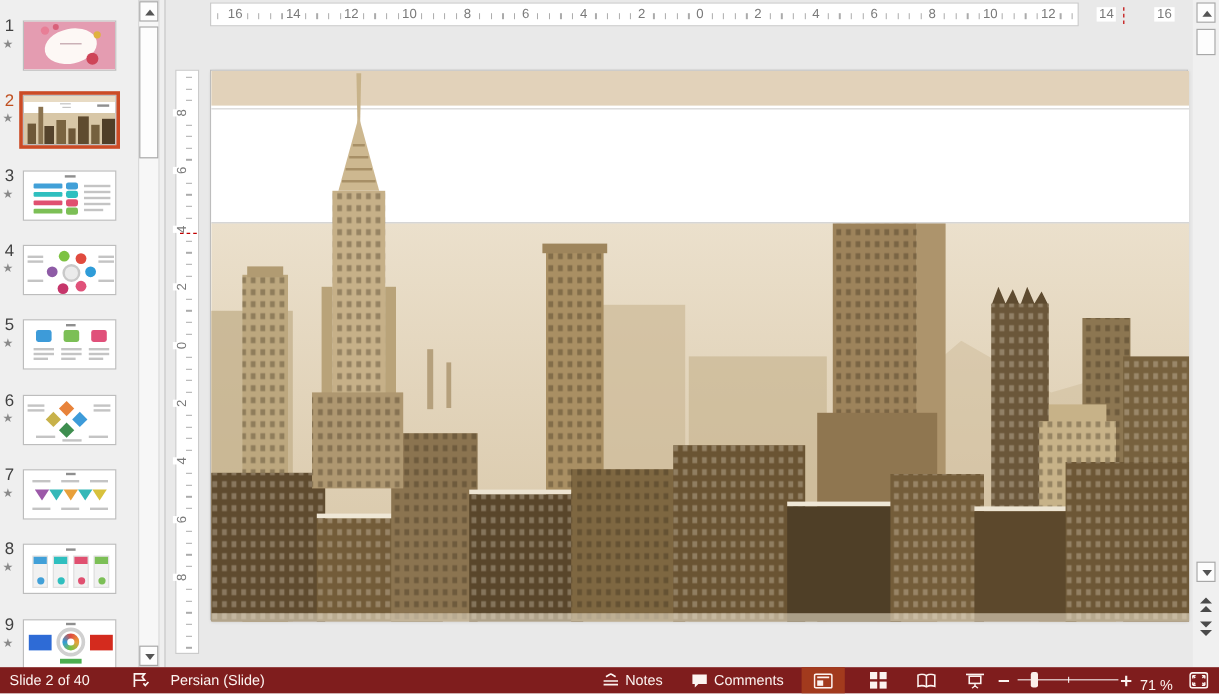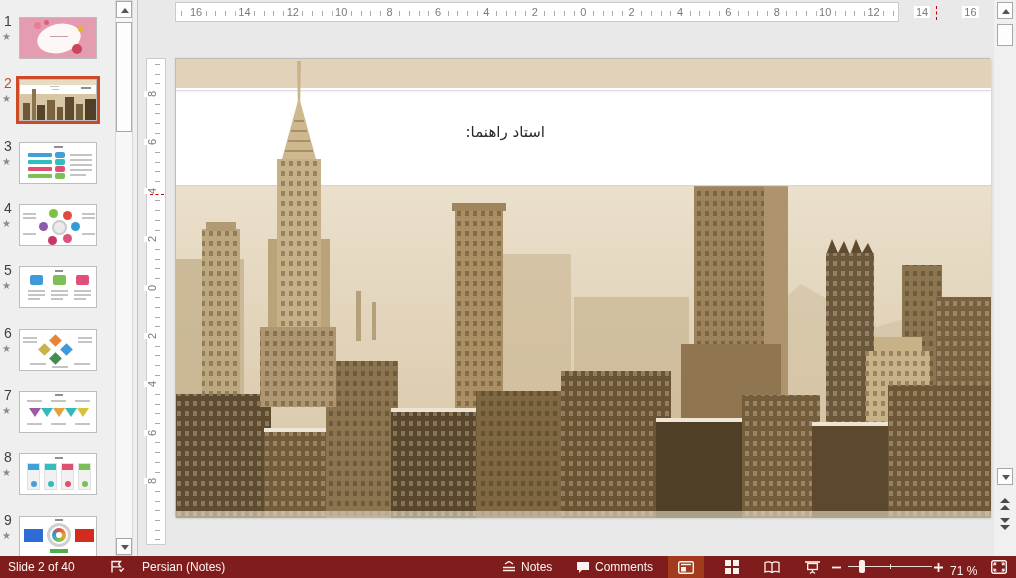--- a/index.html
+++ b/index.html
@@ -398,21 +398,20 @@
       <polygon points="123,38 140,100 106,100" fill="#CDB890"></polygon>
       <path d="M109,92 h28 M112,82 h22 M115,72 h16 M118,62 h10" stroke="#A78F66" stroke-width="2" fill="none"></path>
       <rect x="101" y="100" width="44" height="170" fill="#C6B088"></rect>
       <rect x="101" y="100" width="44" height="170" fill="url(#winD)"></rect>
       <rect x="92" y="180" width="9" height="90" fill="#B9A379"></rect>
       <rect x="145" y="180" width="9" height="90" fill="#B9A379"></rect>
       <rect x="84" y="268" width="76" height="80" fill="#AE9770"></rect>
       <rect x="84" y="268" width="76" height="80" fill="url(#winD)"></rect>
     </svg>
     <div class="slide-subs">
-      <div>استاد راهنما:</div>
     </div>
   </div>
 
   <div class="v-scroll">
     <div class="sc-btn" style="top:2px">
         <i class="tri-u"></i>
       </div>
     <div class="sc-thumb" style="left:3px;top:24px;height:22px"></div>
     <div class="sc-btn" style="top:468px">
         <i class="tri-d"></i>
@@ -431,21 +430,21 @@
     <div class="sb" style="left:8px">
       <span>Slide 2 of 40</span>
     </div>
     <div class="sb" style="left:110px">
       <svg width="15" height="14" viewBox="0 0 15 14">
           <path d="M2,12.5 V1.5 h8.5 l-2,2.7 2,2.7 H2" fill="none" stroke="#FCF3F0" stroke-width="1.4"></path>
           <path d="M9.5,9.5 l1.6,1.8 2.6,-3" fill="none" stroke="#FCF3F0" stroke-width="1.4"></path>
         </svg>
     </div>
     <div class="sb" style="left:142px">
-      <span>Persian (Notes)</span>
+      <span>Persian (Slide)</span>
     </div>
 
     <div class="sb" style="left:502px">
       <svg width="14" height="12" viewBox="0 0 14 12">
           <path d="M3,3 L7,0.5 L11,3" fill="none" stroke="#FCF3F0" stroke-width="1.4"></path>
           <path d="M1,6.5 h12 M1,9.5 h12" stroke="#FCF3F0" stroke-width="1.4"></path>
         </svg>
       <span>Notes</span>
     </div>
     <div class="sb" style="left:576px">

